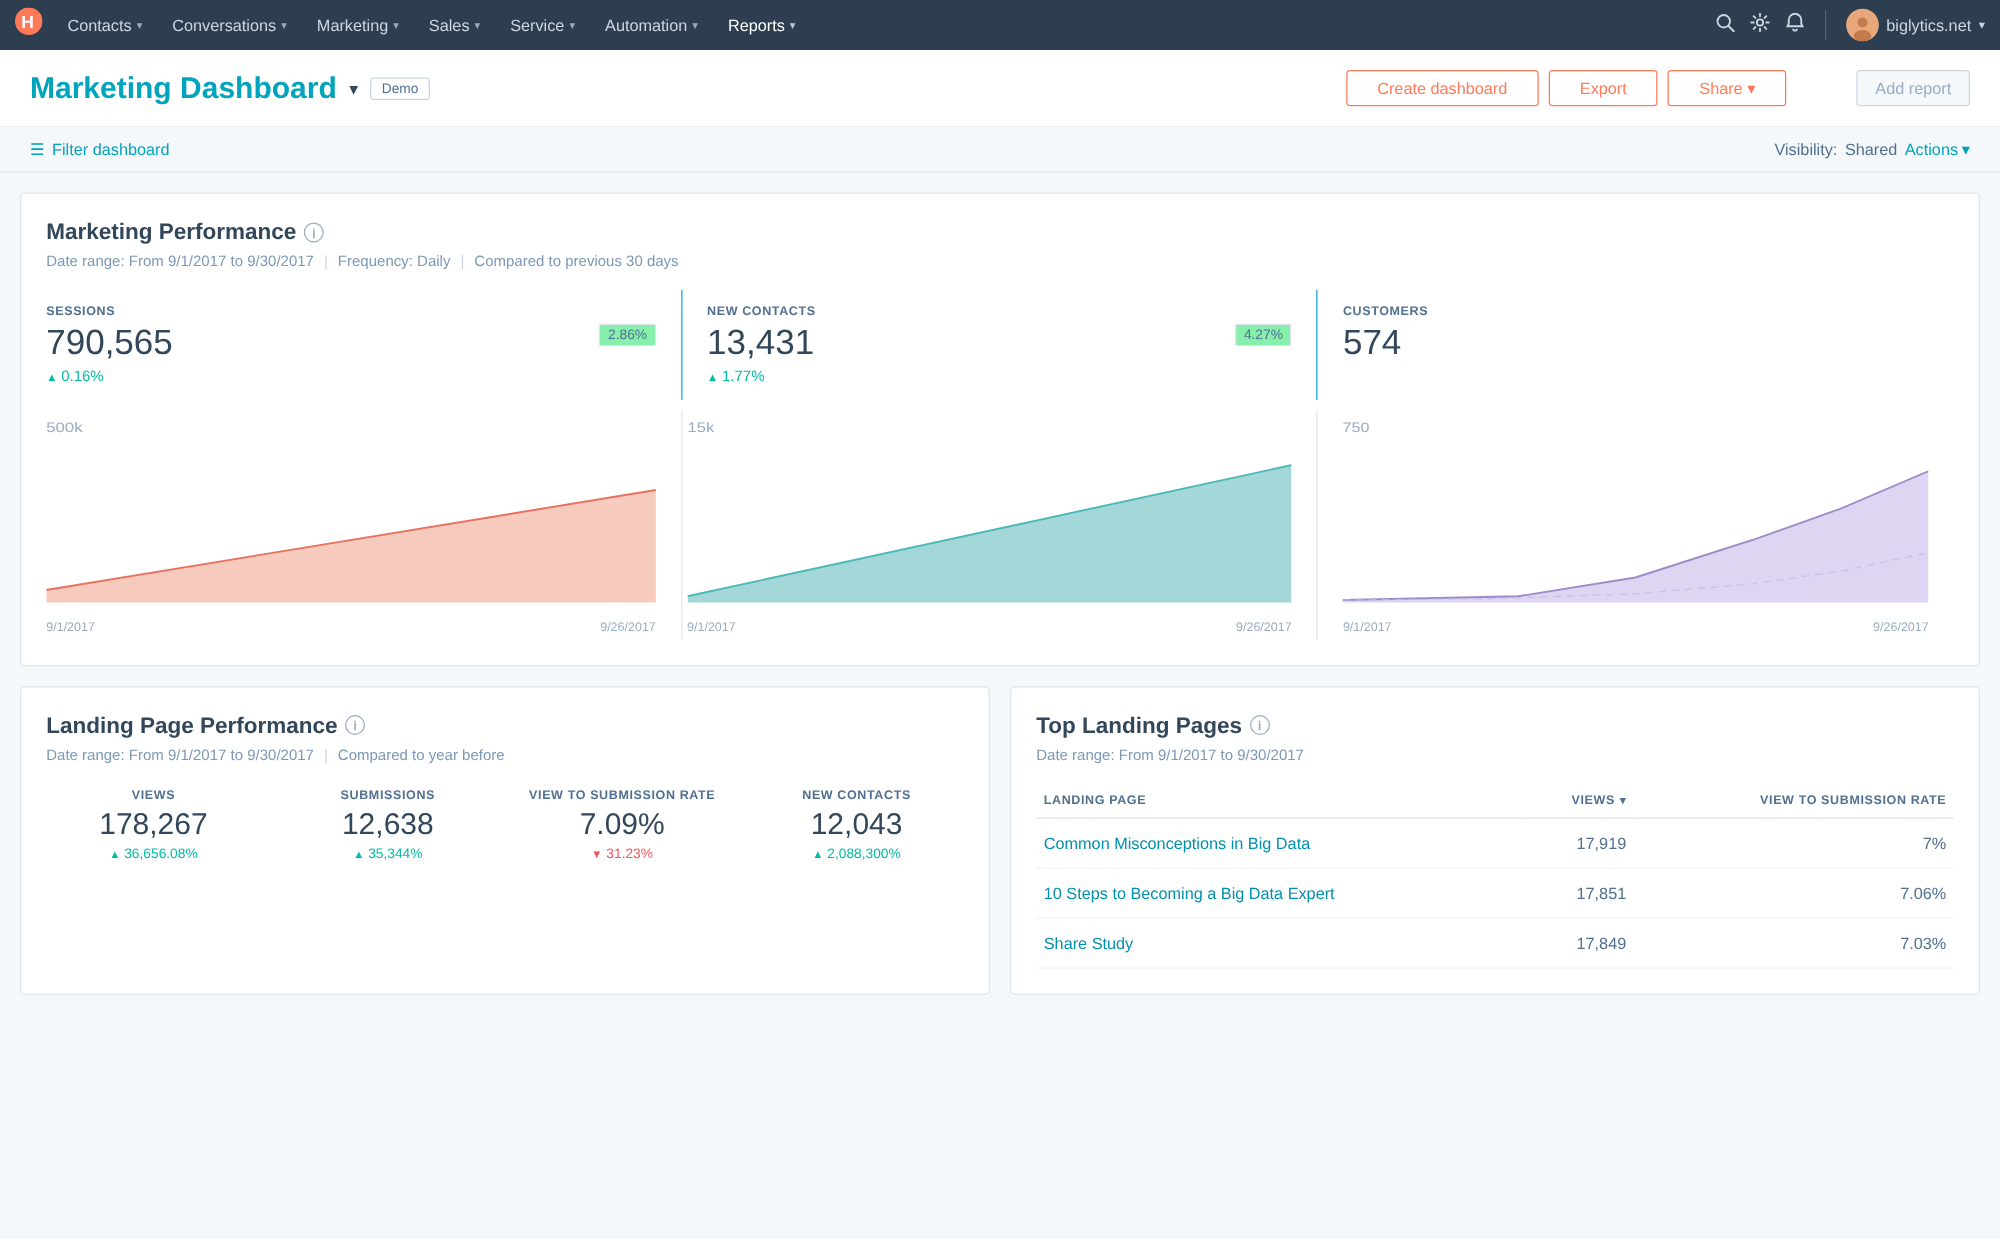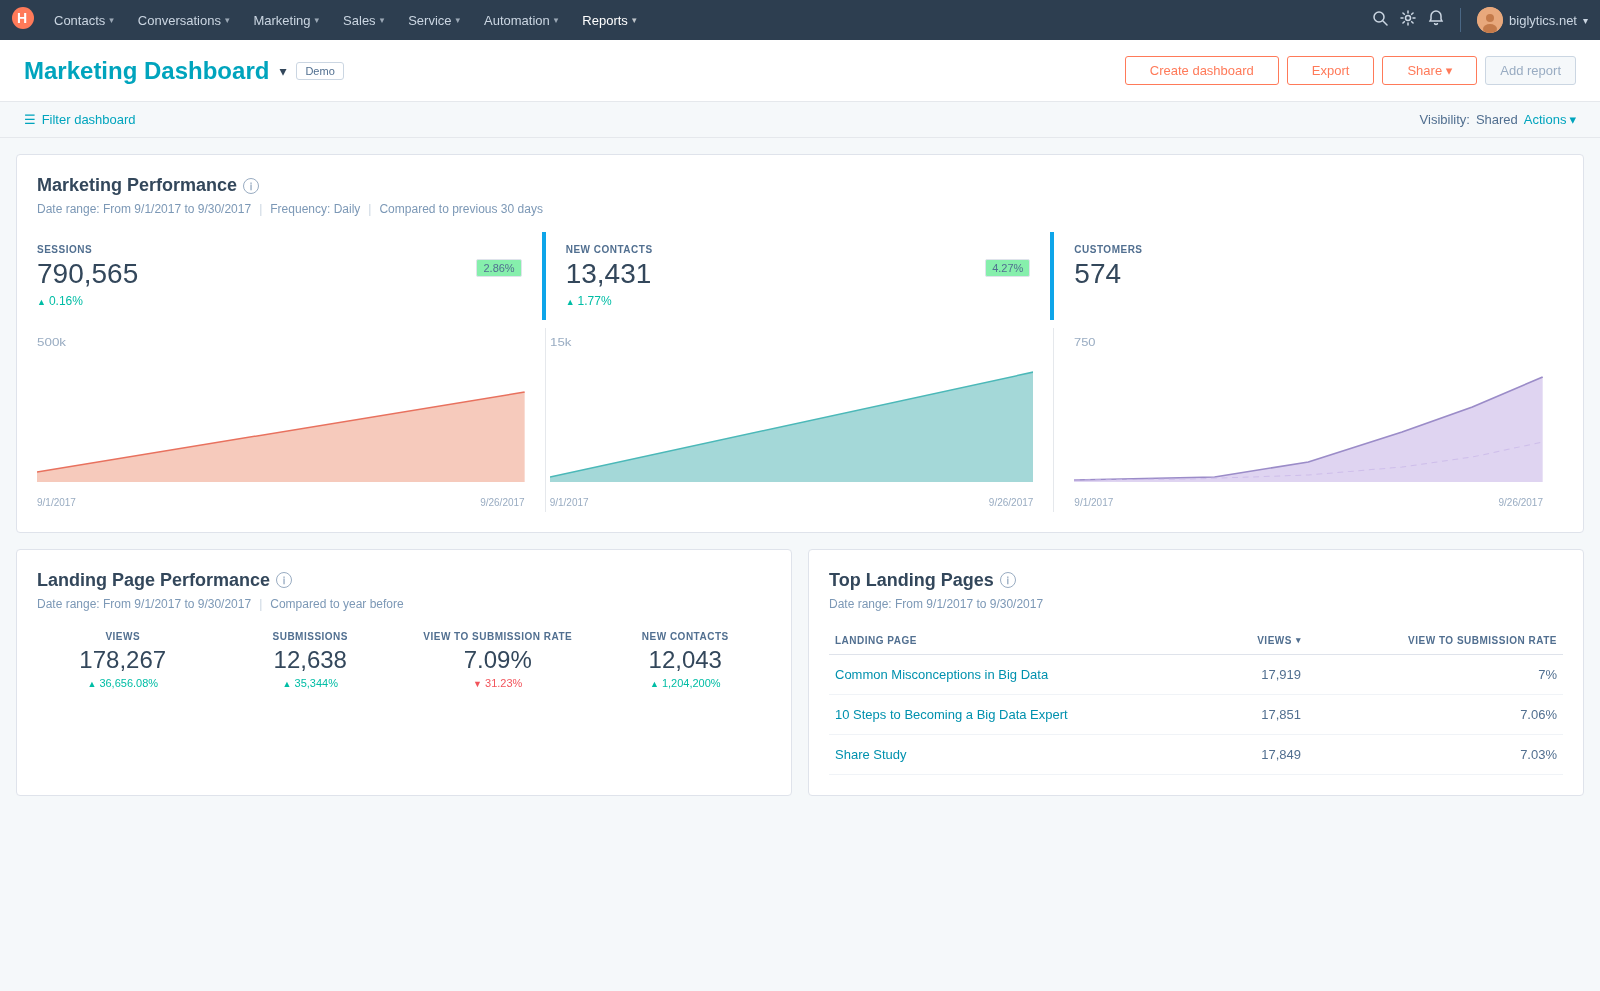--- a/index.html
+++ b/index.html
@@ -19,21 +19,21 @@
     .nav-avatar { width: 26px; height: 26px; border-radius: 50%; background: #e8a87c; display: flex; align-items: center; justify-content: center; overflow: hidden; }
 
     
     .page-header { background: #fff; padding: 16px 24px; display: flex; align-items: center; justify-content: space-between; border-bottom: 1px solid #e5e8ec; }
     .page-title-area { display: flex; align-items: center; gap: 10px; }
     .page-title { font-size: 24px; font-weight: 600; color: #00a4bd; }
     .dropdown-arrow { color: #33475b; font-size: 14px; cursor: pointer; }
     .demo-badge { border: 1px solid #cbd6e2; color: #516f90; font-size: 11px; padding: 2px 8px; border-radius: 3px; }
     .header-actions { display: flex; gap: 8px; }
     .btn-outline-orange { border: 1px solid #ff7a59; color: #ff7a59; background: #fff; padding: 6px 24px; border-radius: 3px; cursor: pointer; font-size: 13px; font-weight: 500; }
-    .btn-disabled { border: 1px solid #cbd6e2; color: #99acc2; background: #f5f8fa; padding: 6px 14px; border-radius: 3px; cursor: not-allowed; font-size: 13px; }
+    .btn-disabled { border: 1px solid #cbd6e2; color: #99acc2; background: #f5f8fa; padding: 6px 14px; border-radius: 3px; cursor: not-allowed; font-size: 13px; margin-left: 48px; }
 
     
     .filter-bar { background: #f5f8fa; padding: 10px 24px; display: flex; align-items: center; justify-content: space-between; border-bottom: 1px solid #e5e8ec; }
     .filter-link { color: #00a4bd; display: flex; align-items: center; gap: 6px; cursor: pointer; font-size: 13px; }
     .visibility-area { display: flex; align-items: center; gap: 6px; color: #516f90; }
     .visibility-label { color: #516f90; }
     .visibility-value { color: #516f90; font-weight: 500; }
     .actions-btn { color: #00a4bd; cursor: pointer; display: flex; align-items: center; gap: 3px; }
 
     
@@ -42,21 +42,21 @@
     
     .card { background: #fff; border: 1px solid #dfe3eb; border-radius: 4px; padding: 20px; margin-bottom: 16px; }
 
     .card-title { font-size: 18px; font-weight: 600; color: #33475b; display: flex; align-items: center; gap: 6px; }
     .info-icon { width: 16px; height: 16px; border-radius: 50%; border: 1px solid #99acc2; color: #99acc2; font-size: 10px; display: inline-flex; align-items: center; justify-content: center; cursor: pointer; }
     .card-subtitle { color: #7c98b6; font-size: 12px; margin-top: 6px; display: flex; gap: 8px; align-items: center; }
     .subtitle-divider { color: #cbd6e2; }
 
     
     .metrics-row { display: grid; grid-template-columns: 1fr 1fr 1fr; gap: 0; margin-top: 16px; }
-    .metric-block { padding: 12px 0; border-right: 4px solid #0ea5e9; padding-right: 20px; padding-left: 4px; }
+    .metric-block { padding: 12px 0; border-right: 1px solid #0ea5e9; padding-right: 20px; padding-left: 4px; }
     .metric-block:last-child { border-right: none; padding-left: 20px; }
     .metric-block:first-child { padding-left: 0; }
     .metric-label { font-size: 10px; font-weight: 700; color: #516f90; letter-spacing: 0.5px; text-transform: uppercase; }
     .metric-value-row { display: flex; align-items: flex-start; justify-content: space-between; margin-top: 4px; }
     .metric-value { font-size: 28px; font-weight: 400; color: #33475b; line-height: 1.1; }
     .metric-badge { background: #86efac; border: 1px solid #dfe3eb; color: #516f90; font-size: 11px; padding: 2px 6px; border-radius: 2px; white-space: nowrap; }
     .metric-change { font-size: 12px; margin-top: 4px; display: flex; align-items: center; gap: 3px; }
     .change-up { color: #00bda5; }
     .change-down { color: #f2545b; }
     .arrow-up::before { content: '▲'; font-size: 9px; }
@@ -327,21 +327,21 @@
             <span class="arrow-down"></span>
             <span>31.23%</span>
           </div>
         </div>
 
         <div class="lp-metric">
           <div class="lp-metric-label">NEW CONTACTS</div>
           <div class="lp-metric-value">12,043</div>
           <div class="lp-metric-change change-up">
             <span class="arrow-up"></span>
-            <span>1,204,200%</span>
+            <span>2,088,300%</span>
           </div>
         </div>
       </div>
     </div>
 
     <div class="card">
       <div class="card-title">
         <span>Top Landing Pages</span>
         <span class="info-icon">ℹ</span>
       </div>

